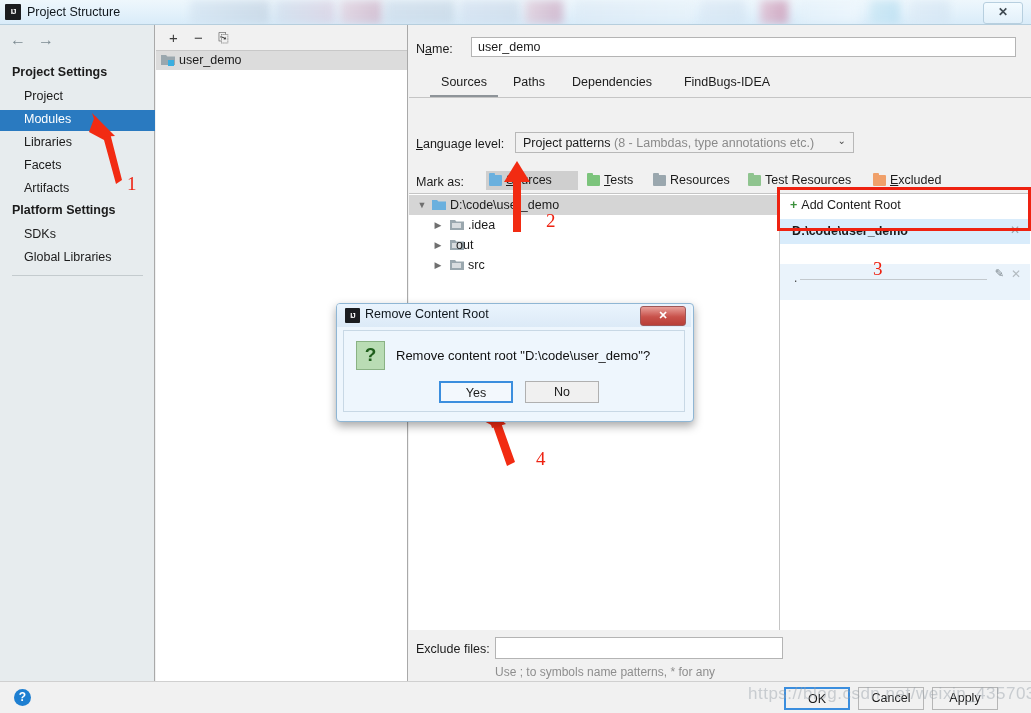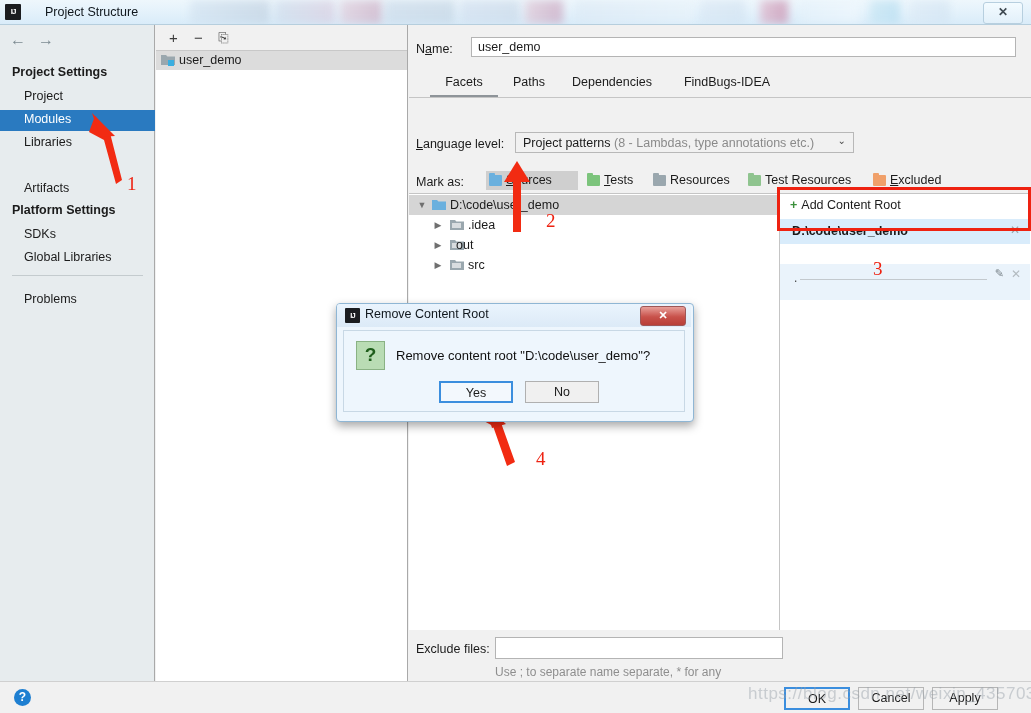--- a/index.html
+++ b/index.html
@@ -40,21 +40,21 @@
   #titleicon {
     position: absolute; left: 5px; top: 4px;
     width: 16px; height: 16px;
     background: #1b1d20;
     border-radius: 1px;
     color: #fff; font-size: 8px; font-weight: bold;
     line-height: 16px; text-align: center;
     letter-spacing: -1px;
   }
   #titletext {
-    position: absolute; left: 45px; top: 4px;
+    position: absolute; left: 27px; top: 4px;
     font-size: 12.5px; color: #10171d;
     line-height: 16px;
     white-space: nowrap;
   }
   #winclose {
     position: absolute; right: 8px; top: 2px;
     width: 38px; height: 20px;
     border: 1px solid #b7cfdf;
     border-radius: 3px;
     background: linear-gradient(to bottom,#f3fbff,#e2f0fa);
@@ -443,38 +443,38 @@
 
     <div class="nav-item selected" style="top:85px;">
       <span>Modules</span>
     </div>
     <div class="nav-item" style="top:62px;">
       <span>Project</span>
     </div>
     <div class="nav-item" style="top:108px;">
       <span>Libraries</span>
     </div>
+    <div class="nav-item" style="top:131px;">
+      <span>Facets</span>
+    </div>
     <div class="nav-item" style="top:154px;">
       <span>Artifacts</span>
     </div>
 
     <div class="sect-head" style="top:178px;">Platform Settings</div>
 
     <div class="nav-item" style="top:200px;text-decoration:underline;">
       <span>SDKs</span>
     </div>
     <div class="nav-item" style="top:223px;">
       <span>Global Libraries</span>
     </div>
 
     <div id="sidebar-divider"></div>
 
-    <div class="nav-item" style="top:265px;">
-      <span>Problems</span>
-    </div>
   </div>
 
   <div id="modpanel">
     <div id="modtoolbar">
       <div class="tbicon" id="tb-add">+</div>
       <div class="tbicon" id="tb-rem">−</div>
       <div class="tbicon" id="tb-copy">⎘</div>
     </div>
     <div id="modrow">
       <div class="folder">
@@ -490,21 +490,21 @@
   <div id="detail">
 
     <div class="fieldlabel" style="left:7px;top:17px;">
       N<span class="uline">a</span>me:
     </div>
     <div id="namefield">
       <span>user_demo</span>
     </div>
 
     <div id="tabs">
-      <div class="tab active" style="left:21px;width:68px;">Facets</div>
+      <div class="tab active" style="left:21px;width:68px;">Sources</div>
       <div class="tab" style="left:97px;width:46px;">Paths</div>
       <div class="tab" style="left:150px;width:106px;">Dependencies</div>
       <div class="tab" style="left:263px;width:110px;">FindBugs-IDEA</div>
     </div>
 
     <div class="fieldlabel" id="langlabel">
       <span class="uline">L</span>anguage level:
     </div>
     <div id="langcombo">
       <div class="val">
@@ -592,21 +592,21 @@
         <div class="dot">.</div>
         <div class="line"></div>
         <div class="pencil">✎</div>
         <div class="x">✕</div>
       </div>
       <div id="srcstripe"></div>
     </div>
 
     <div class="fieldlabel" id="exclabel">Exclude files:</div>
     <input id="excfield" type="text" value="" style="">
-    <div class="hint" style="top:640px;">Use ; to separate name separate, * for any</div>
+    <div class="hint" style="top:640px;">Use ; to symbols name patterns, * for any</div>
     <div class="hint" style="top:656px;">number of symbols, ? for one.</div>
   </div>
 
   <div id="bottombar">
     <div id="helpicon">?</div>
     <div class="dlgbtn primary" id="btn-ok">OK</div>
     <div class="dlgbtn" id="btn-cancel">Cancel</div>
     <div class="dlgbtn" id="btn-apply">Apply</div>
   </div>
 

